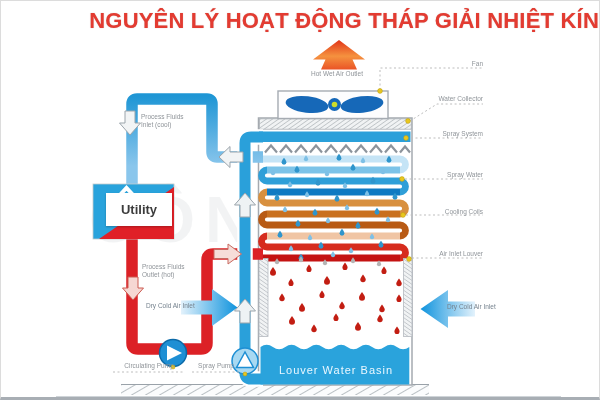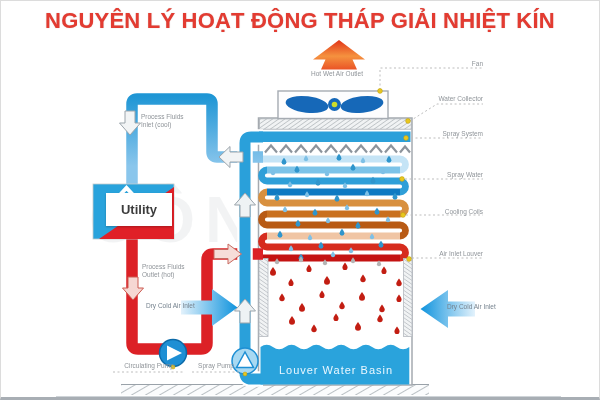--- a/index.html
+++ b/index.html
@@ -2,21 +2,21 @@
 <html><head>
 <meta charset="utf-8">
 <style>
   html,body{margin:0;padding:0;background:#fff;}
   .stage{
     position:relative;width:600px;height:400px;background:#ffffff;
     font-family:"Liberation Sans", sans-serif;overflow:hidden;
     border:1px solid #dcdcdc;border-bottom:3px solid #a8aeb4;box-sizing:border-box;
   }
   .title{
-    position:absolute;top:7px;left:0;width:100%;text-align:center;
+    position:absolute;top:7px;left:0;width:100%;text-align:right;
     font-size:22px;font-weight:800;color:#e33b31;letter-spacing:.2px;white-space:nowrap;
     text-shadow:0 0 1px rgba(120,40,30,.35);
   }
   .watermark{
     position:absolute;left:88px;top:182px;font-size:64px;font-weight:800;
     color:#7e868d;opacity:.09;letter-spacing:10px;pointer-events:none;
   }
   .lbl{position:absolute;font-size:6.5px;color:#8f9499;line-height:8px;white-space:nowrap;}
   .lbl.r{width:82px;text-align:right;}
   .utility-box{

